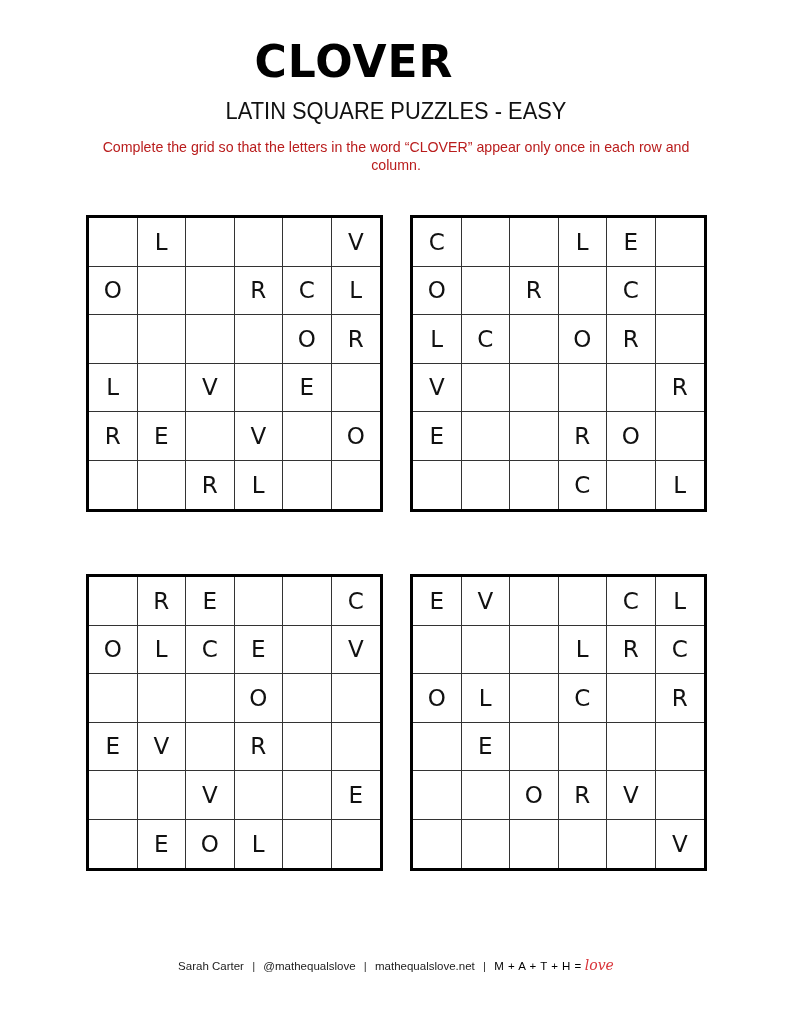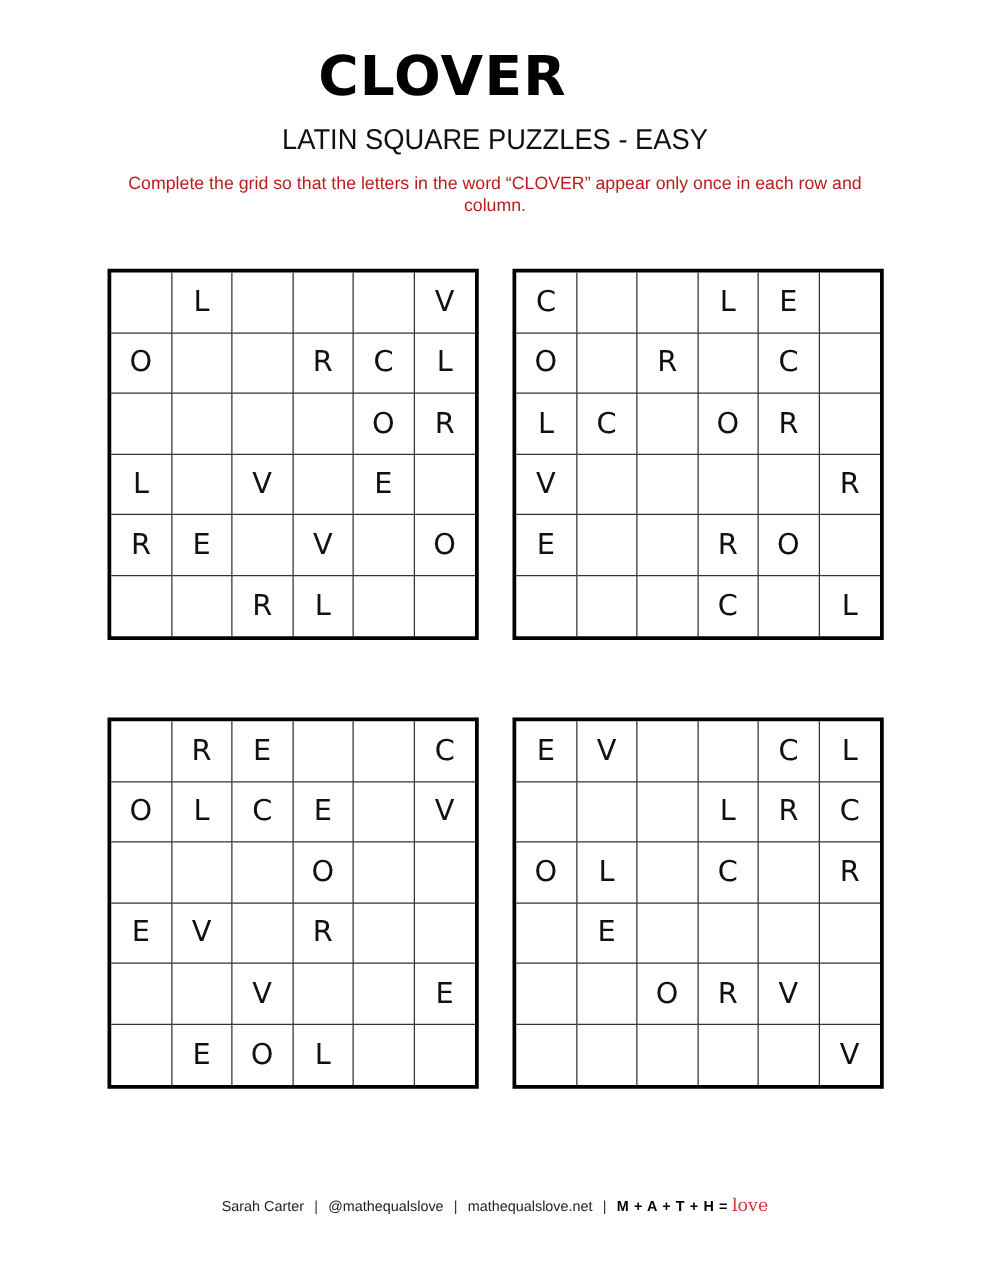--- a/index.html
+++ b/index.html
@@ -23,22 +23,22 @@
   .cell.lastcol { border-right: none; }
   .cell.lastrow { border-bottom: none; }
   #grid-1 { left: 86px; top: 215px; }
   #grid-2 { left: 410px; top: 215px; }
   #grid-3 { left: 86px; top: 574px; }
   #grid-4 { left: 410px; top: 574px; }
   .footer { position: absolute; left: 0; width: 792px; top: 957px; text-align: center;
             font-family: "Liberation Sans", sans-serif; font-size: 11.5px; color: #222;
             white-space: nowrap; line-height: 16px; }
   .footer .sep { margin: 0 5px; color: #333; }
-  .footer .brand { font-weight: bold; color: #000; letter-spacing: 0.5px; }
-  .footer .love { font-family: "DejaVu Serif", serif; color: #d9343a;
+  .footer .brand { font-weight: normal; color: #000; letter-spacing: 0.5px; }
+  .footer .love { font-family: "DejaVu Serif", serif; font-style: italic; color: #d9343a;
                   font-size: 14px; margin-left: 3px; }
 </style>
 </head>
 <body>
 
 <div>
   <div class="title">CLOVER</div>
   <div class="subtitle">LATIN SQUARE PUZZLES - EASY</div>
   <div class="instructions">Complete the grid so that the letters in the word “CLOVER” appear only once in each row and column.</div>
 

